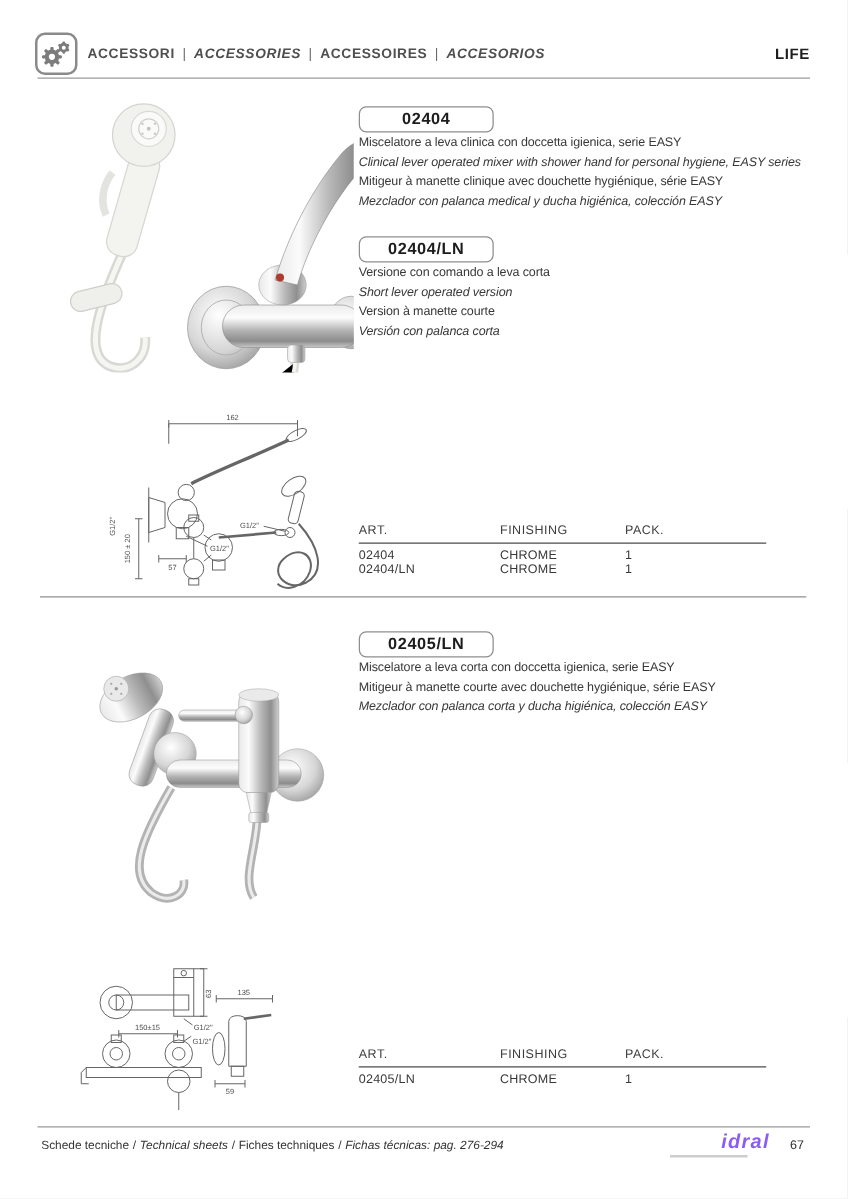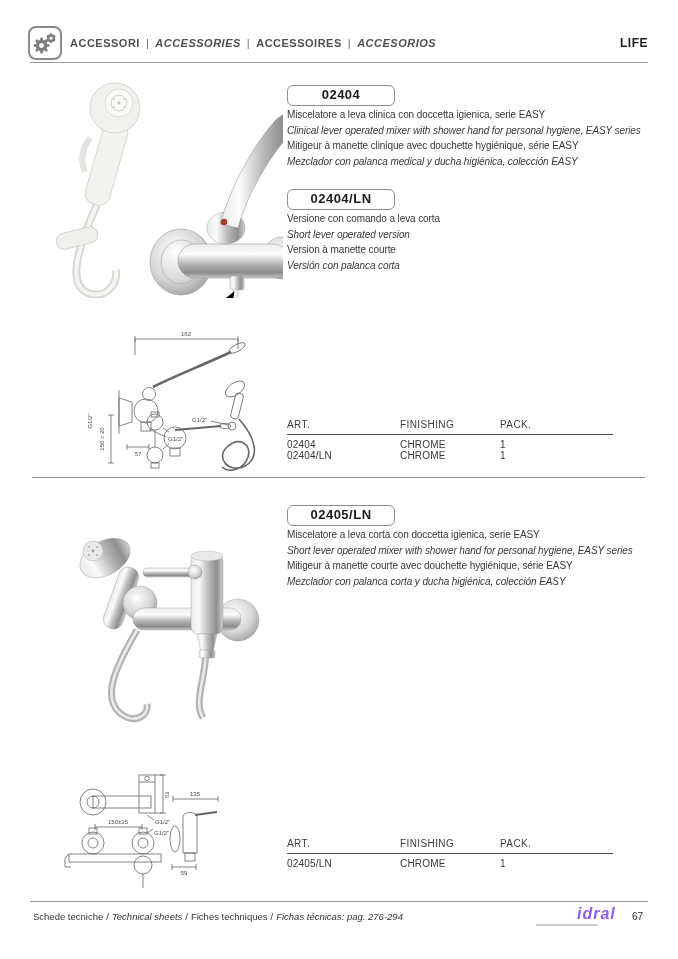--- a/index.html
+++ b/index.html
@@ -243,21 +243,20 @@
   </div>
 
   <div class="rule section-rule"></div>
 
   <div class="prod-block" style="top:505px;">
     <div class="code-box">
       <span>02405/LN</span>
     </div>
     <div class="descs">
       <div class="desc">Miscelatore a leva corta con doccetta igienica, serie EASY</div>
-      <div class="desc it">Short lever operated mixer with shower hand for personal hygiene, EASY series</div>
       <div class="desc">Mitigeur à manette courte avec douchette hygiénique, série EASY</div>
       <div class="desc it">Mezclador con palanca corta y ducha higiénica, colección EASY</div>
     </div>
   </div>
 
   <div class="fig" style="left:45px;top:518px;">
     <svg width="235" height="205" viewBox="0 0 235 205">
 
       <path d="M92,112 C70,150 56,180 76,196 C90,206 104,198 102,186" fill="none" stroke="#b3b3b3" stroke-width="7"></path>
       <path d="M92,112 C70,150 56,180 76,196 C90,206 104,198 102,186" fill="none" stroke="#ebebeb" stroke-width="2.5"></path>

